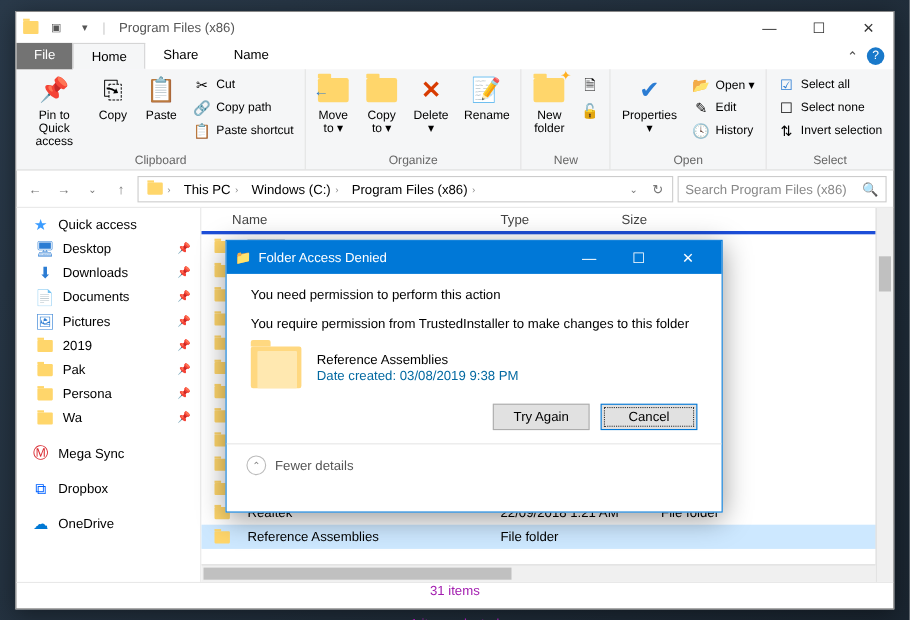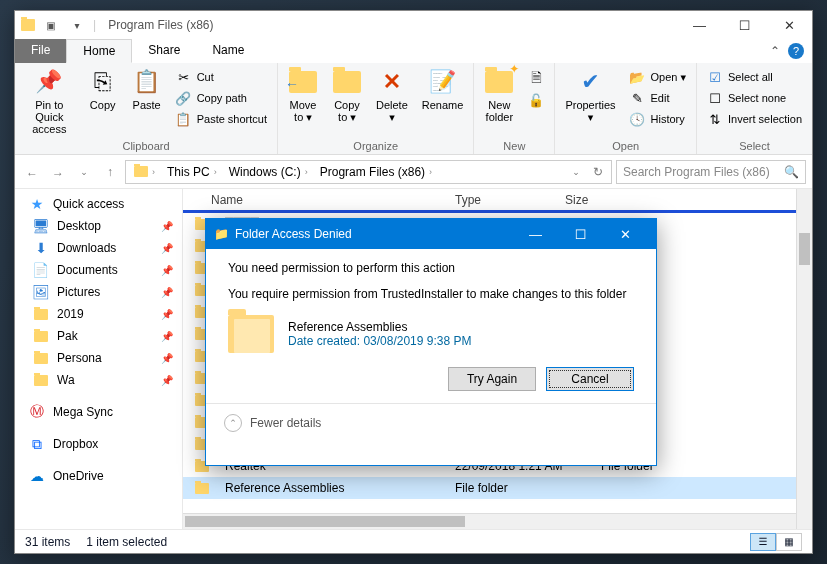--- a/index.html
+++ b/index.html
@@ -66,21 +66,21 @@
   .row .c { padding: 0 12px; }
   .row .c.name { width: 260px; display:flex; align-items:center; gap:16px; padding-left:12px;}
   .row .c.date { width: 146px; } .row .c.type { width: 110px; }
   .row.selected { background: #cde8ff; }
   .vscroll { position:absolute; right:0; top:0; bottom:0; width:16px; background:#f0f0f0; border-left:1px solid #ddd;}
   .vscroll .thumb { position:absolute; top:44px; left:2px; right:2px; height:32px; background:#c0c0c0; }
   .hscroll { height:16px; background:#f0f0f0; border-top:1px solid #ddd; position:relative;}
   .hscroll .thumb { position:absolute; left:2px; top:2px; bottom:2px; width:280px; background:#c0c0c0;}
 
   
-  .status { height: 24px; border-top: 1px solid #e8e8e8; display: flex; align-items: center; font-size: 12px; padding: 0 10px; gap: 16px; color:#0f172a;}
+  .status { height: 24px; border-top: 1px solid #e8e8e8; display: flex; align-items: center; font-size: 12px; padding: 0 10px; gap: 16px; color:#a21caf;flex-direction:column;}
   .status .view-toggle { margin-left:auto; display:flex; gap:0;}
   .status .vt { width:26px; height:18px; border:1px solid #ccc; display:flex; align-items:center; justify-content:center; font-size:10px;}
   .status .vt.active { background:#cde6f7; border-color:#5aa3e0;}
 
   
   .dialog { position: absolute; left: 205px; top: 218px; width: 452px; height: 248px; background: #fff; border: 1px solid #0078d7; box-shadow: 0 6px 24px rgba(0,0,0,0.4); font-size: 12px; }
   .dlg-title { height: 30px; background: #0078d7; color: #fff; display: flex; align-items: center; padding: 0 8px; }
   .dlg-title .spacer { flex:1; }
   .dlg-title .dbtn { width: 45px; height: 30px; display:flex; align-items:center; justify-content:center; font-size:13px;}
   .dlg-body { padding: 12px 22px; }

